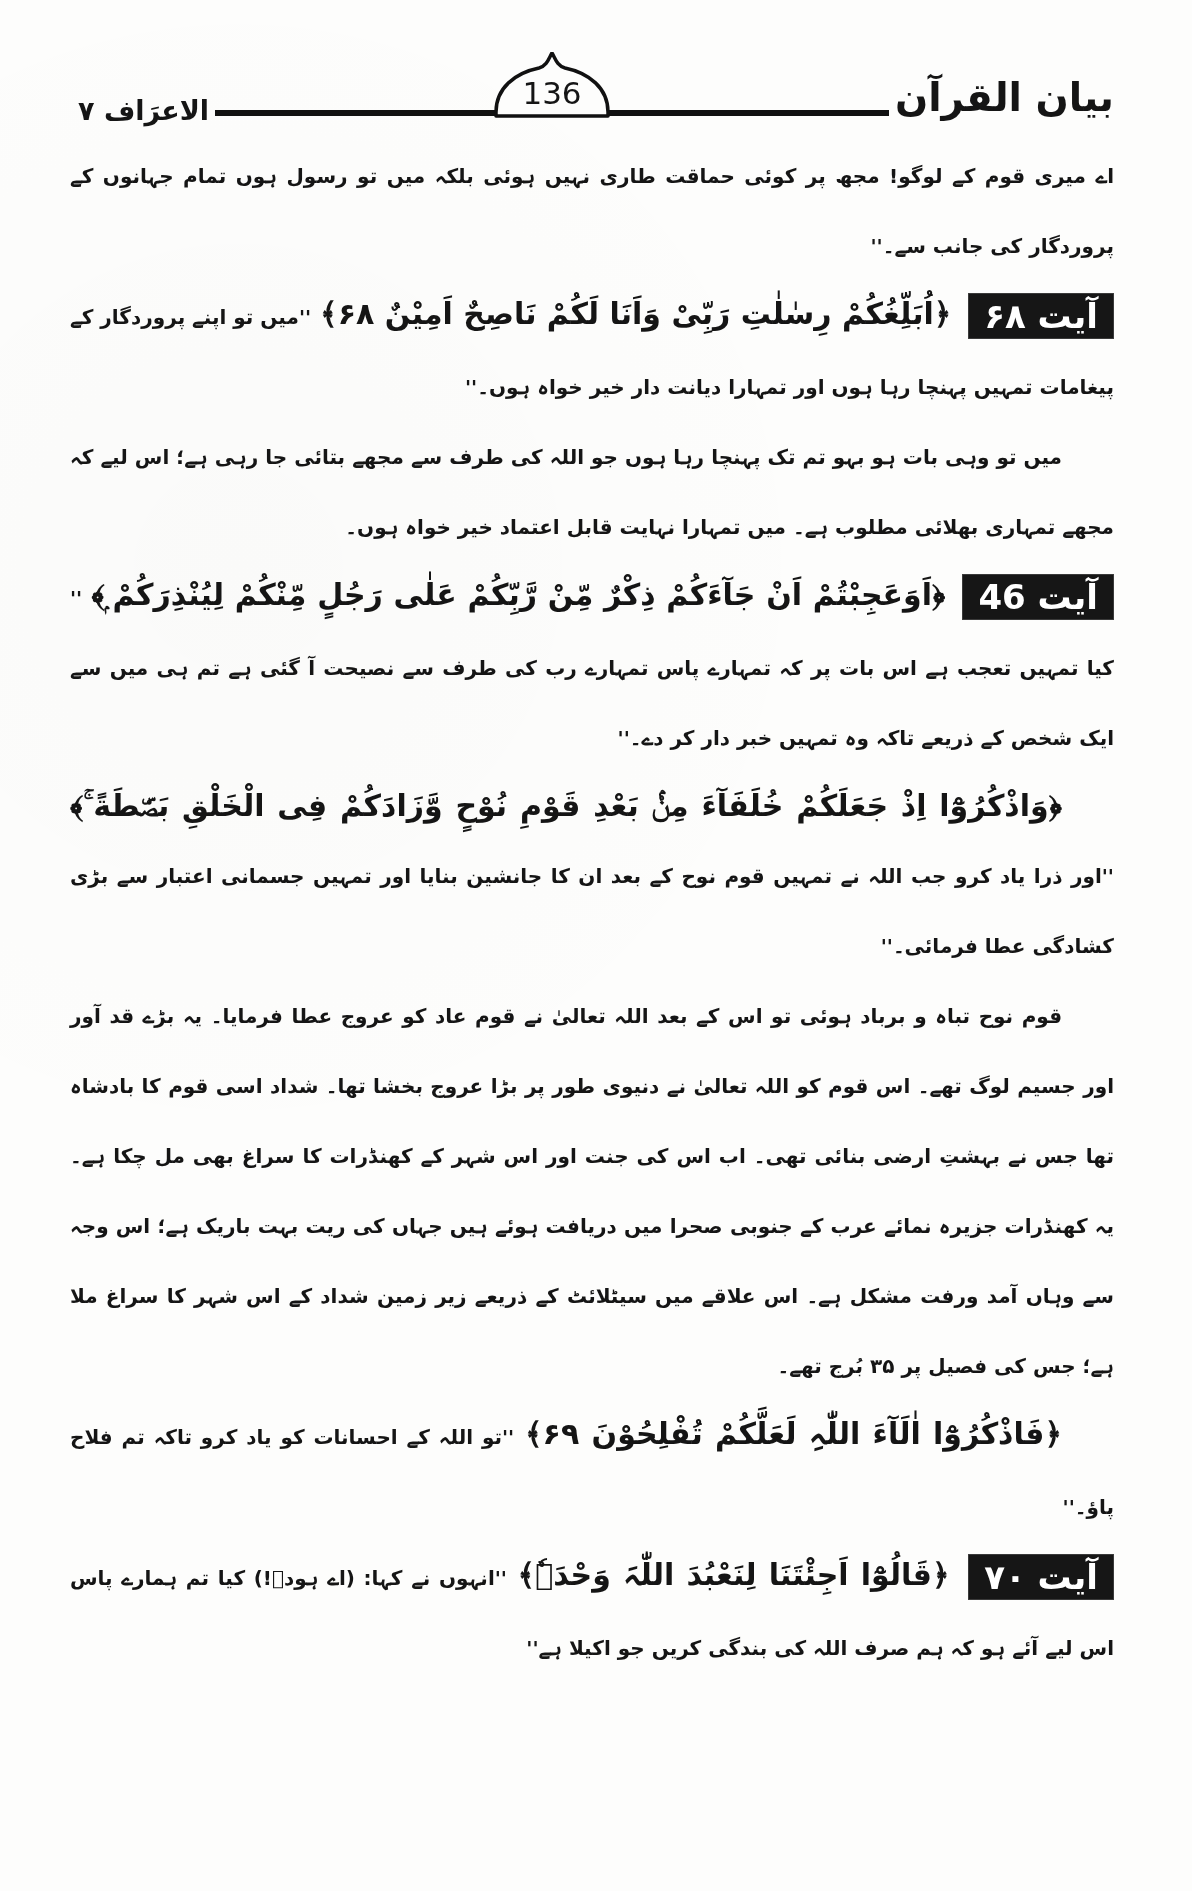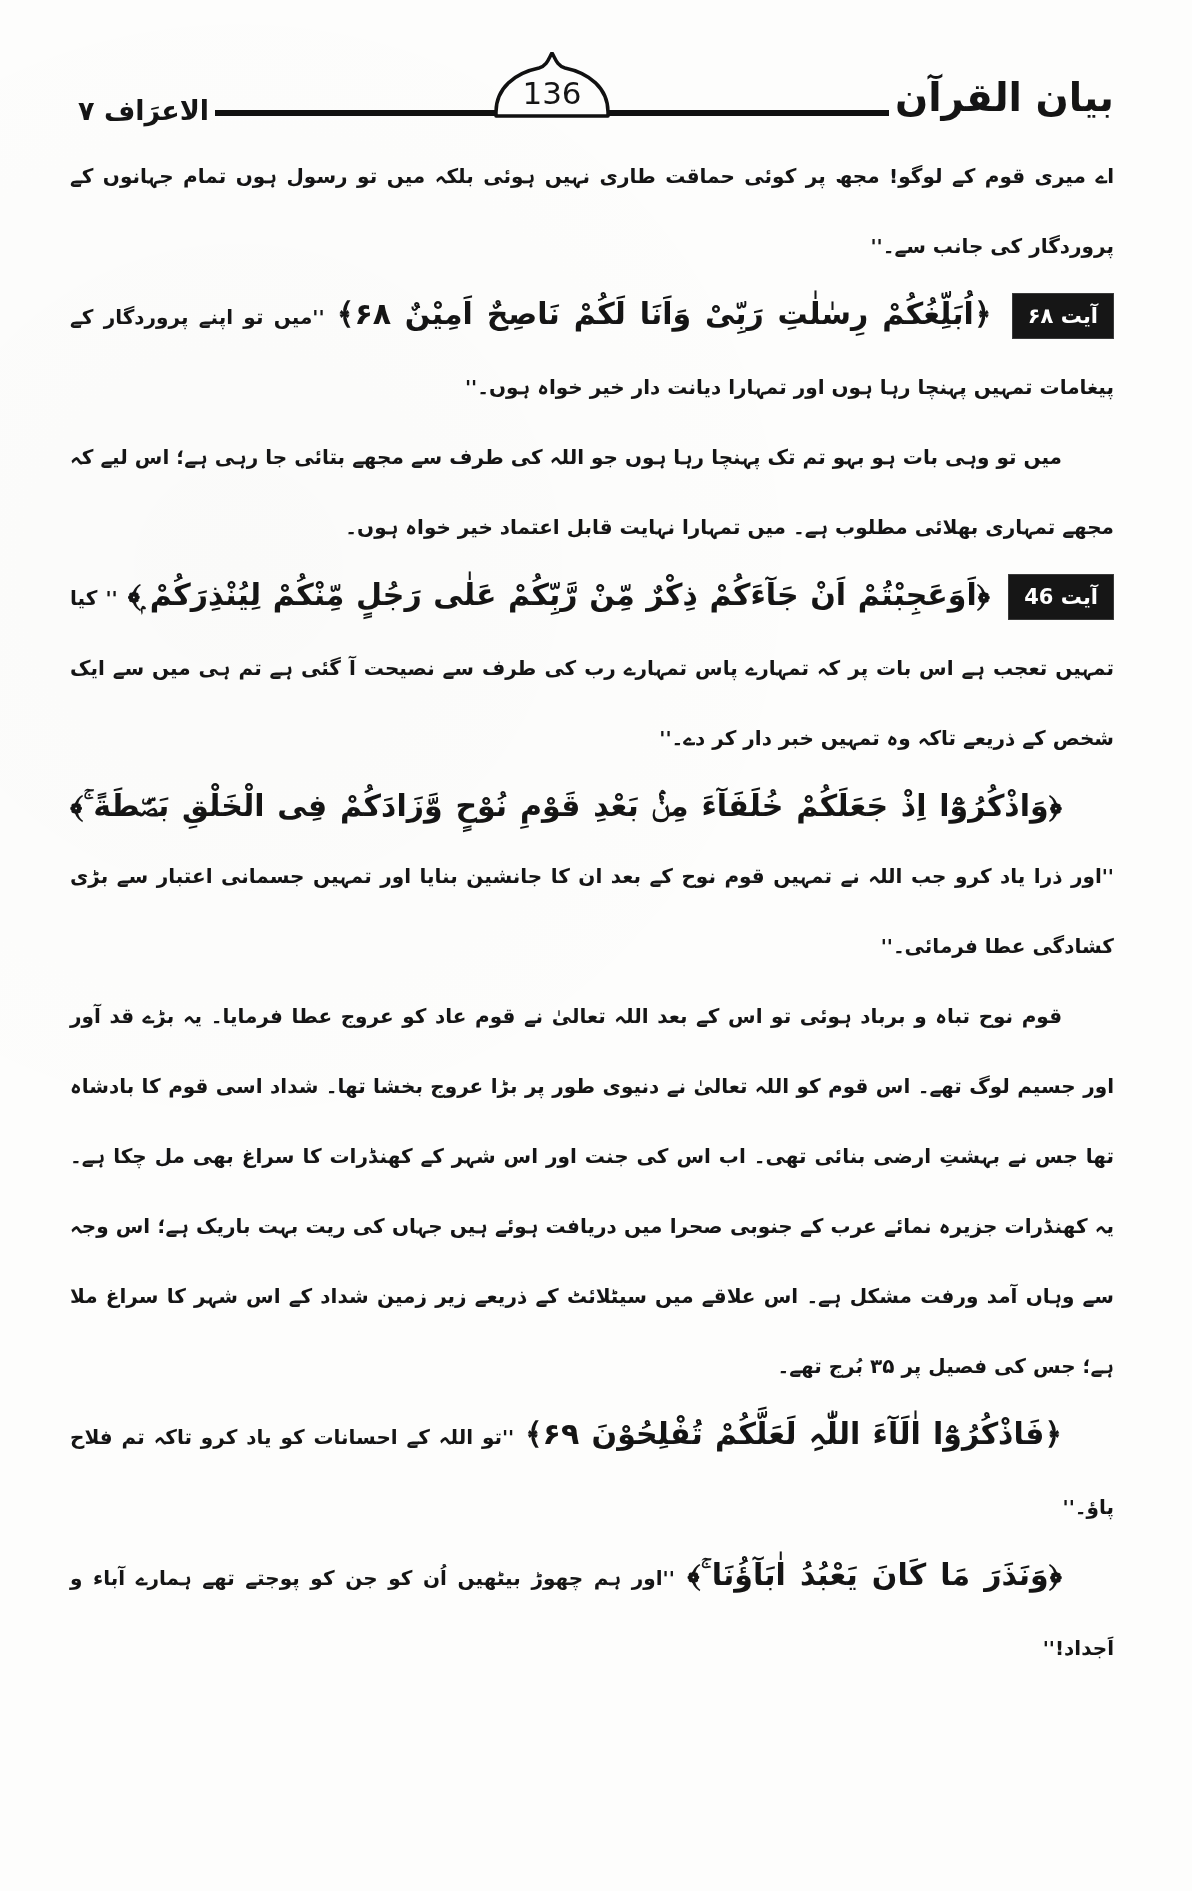--- a/index.html
+++ b/index.html
@@ -74,21 +74,21 @@
   .arabic{
     font-weight:bold;
     font-size:30px;
     letter-spacing:.5px;
   }
   .marker-box{
     display:inline-block;
     background:#161616;
     color:#ffffff;
     font-weight:bold;
-    font-size:21px;
+    font-size:34px;
     line-height:46px;
     padding:0 16px;
     margin-left:8px;
     vertical-align:middle;
     border-radius:1px;
     box-shadow:0 0 0 1px #3a3a3a inset;
   }
 </style>
 </head>
 <body>
@@ -138,25 +138,26 @@
 
     <p class="block indent">
       <span class="urdu">قوم نوح تباہ و برباد ہوئی تو اس کے بعد اللہ تعالیٰ نے قوم عاد کو عروج عطا فرمایا۔ یہ بڑے قد آور اور جسیم لوگ تھے۔ اس قوم کو اللہ تعالیٰ نے دنیوی طور پر بڑا عروج بخشا تھا۔ شداد اسی قوم کا بادشاہ تھا جس نے بہشتِ ارضی بنائی تھی۔ اب اس کی جنت اور اس شہر کے کھنڈرات کا سراغ بھی مل چکا ہے۔ یہ کھنڈرات جزیرہ نمائے عرب کے جنوبی صحرا میں دریافت ہوئے ہیں جہاں کی ریت بہت باریک ہے؛ اس وجہ سے وہاں آمد ورفت مشکل ہے۔ اس علاقے میں سیٹلائٹ کے ذریعے زیر زمین شداد کے اس شہر کا سراغ ملا ہے؛ جس کی فصیل پر ۳۵ بُرج تھے۔</span>
     </p>
 
     <p class="block indent">
       <span class="arabic">﴿فَاذْکُرُوْٓا اٰلَآءَ اللّٰہِ لَعَلَّکُمْ تُفْلِحُوْنَ ۶۹﴾</span>
       <span class="urdu">''تو اللہ کے احسانات کو یاد کرو تاکہ تم فلاح پاؤ۔''</span>
     </p>
 
+    <p class="block">
+      <span class="marker-box">آیت ۷۰</span>
+      <span class="arabic">﴿قَالُوْٓا اَجِئْتَنَا لِنَعْبُدَ اللّٰہَ وَحْدَہٗ﴾</span>
+      <span class="urdu">''انہوں نے کہا: (اے ہودؑ!) کیا تم ہمارے پاس اس لیے آئے ہو کہ ہم صرف اللہ کی بندگی کریں جو اکیلا ہے''</span>
+    </p>
 
-    <p class="block indent">
-      <span class="arabic">﴿وَنَذَرَ مَا کَانَ یَعْبُدُ اٰبَآؤُنَا ۚ﴾</span>
-      <span class="urdu">''اور ہم چھوڑ بیٹھیں اُن کو جن کو پوجتے تھے ہمارے آباء و اَجداد!''</span>
-    </p>
 
     <p class="block indent">
       
       
     </p>
 
   </main>
 </div>
 
 </body></html>

